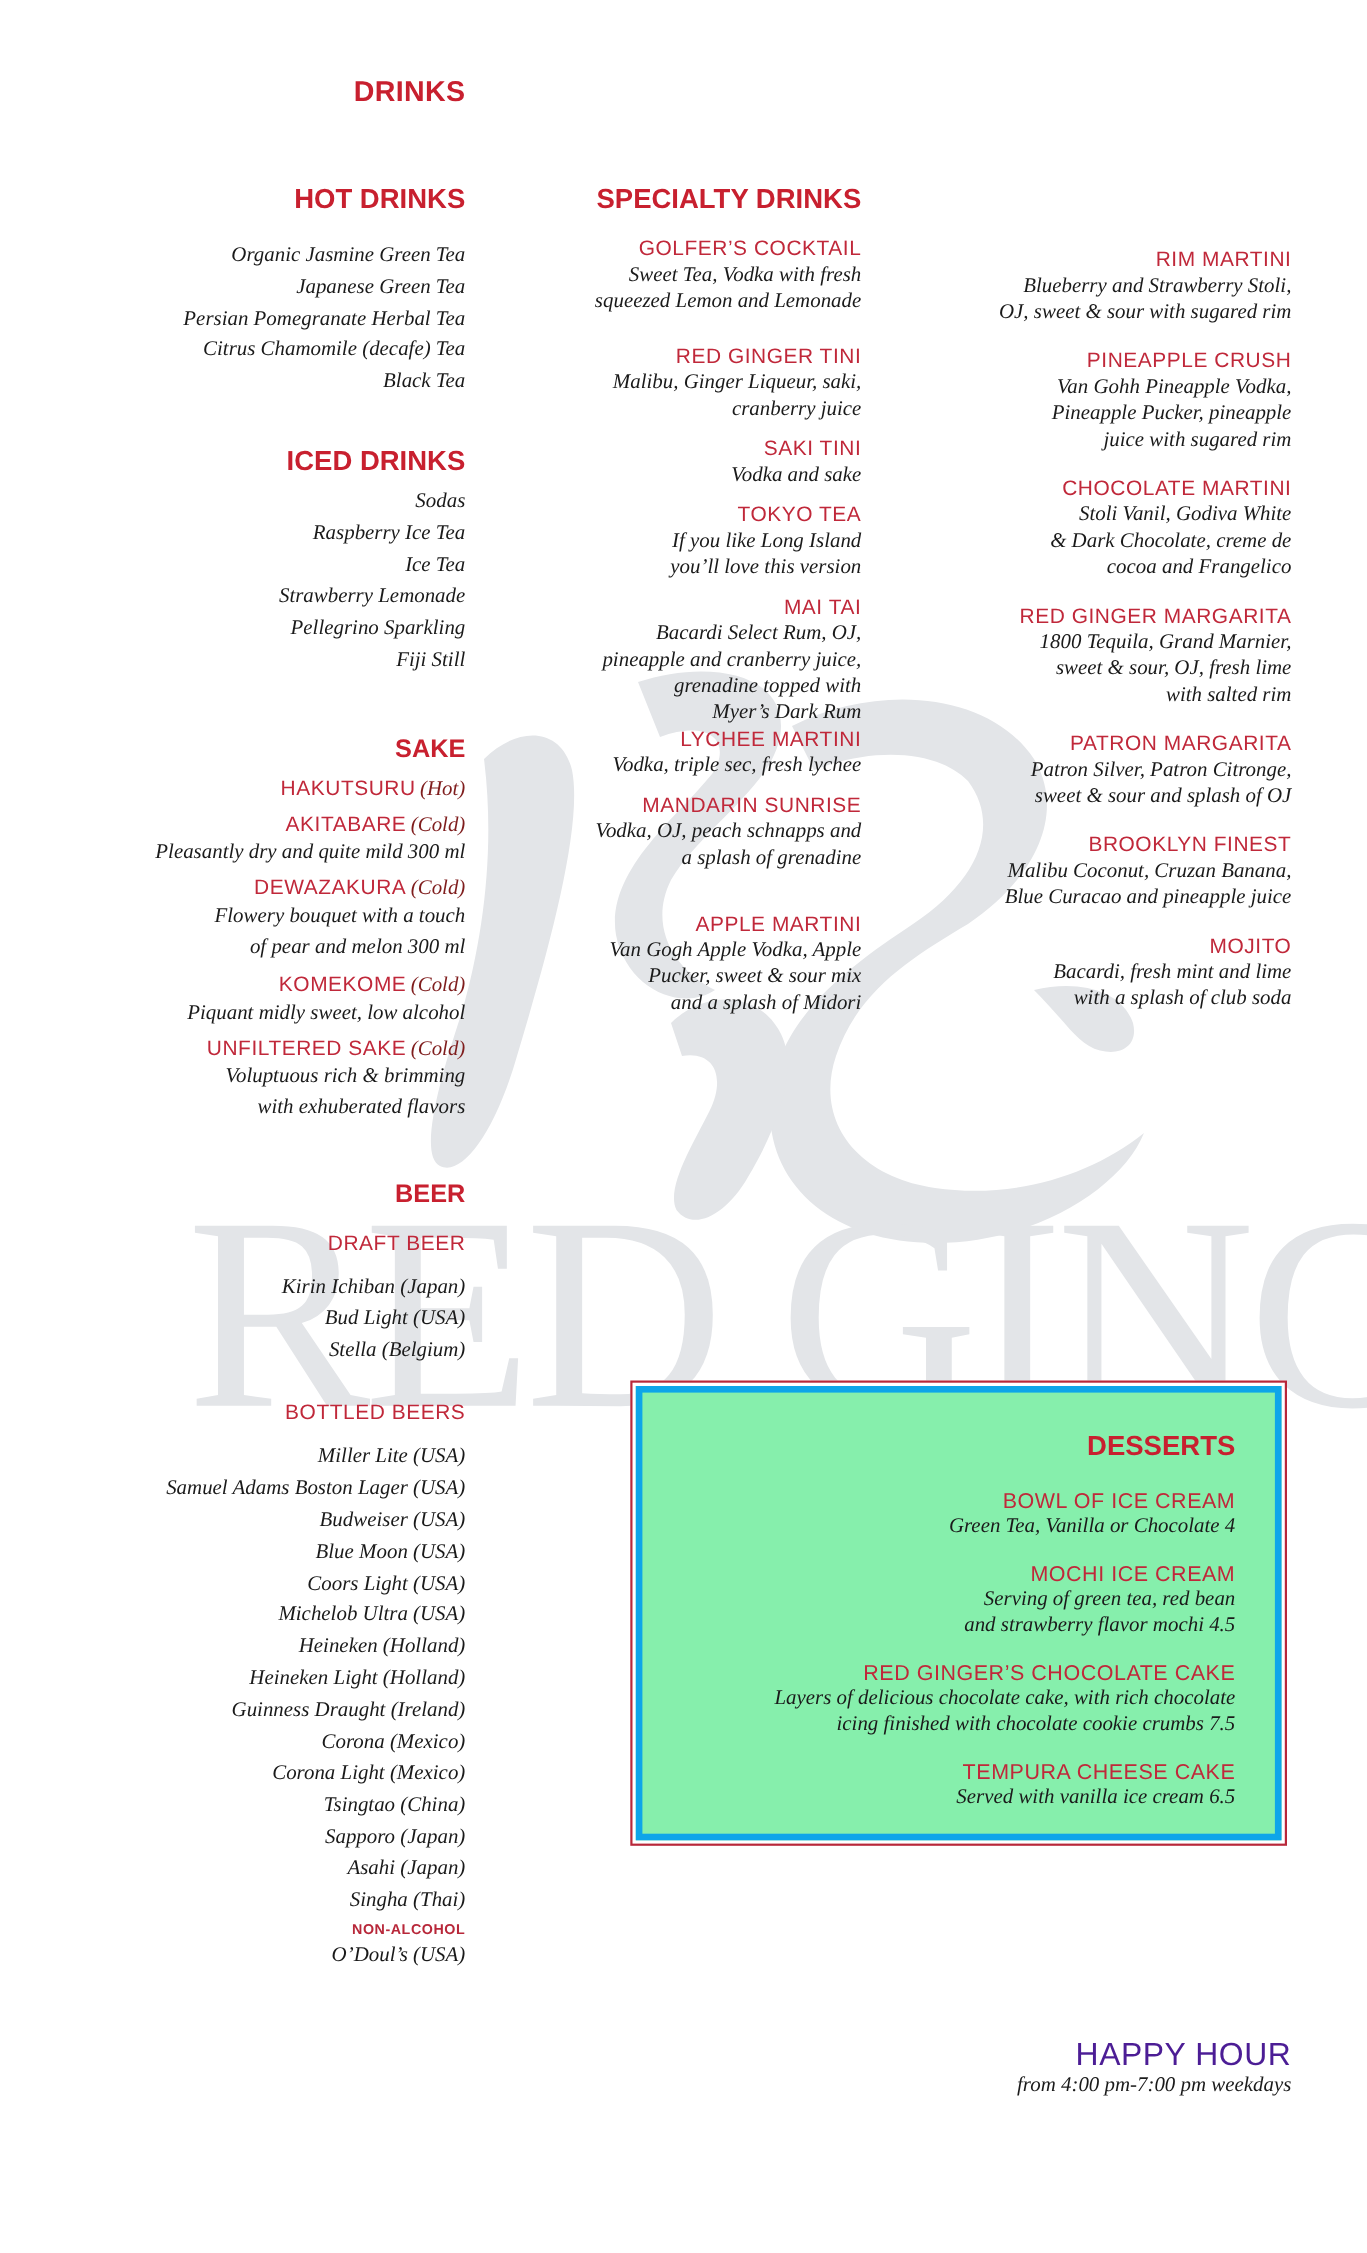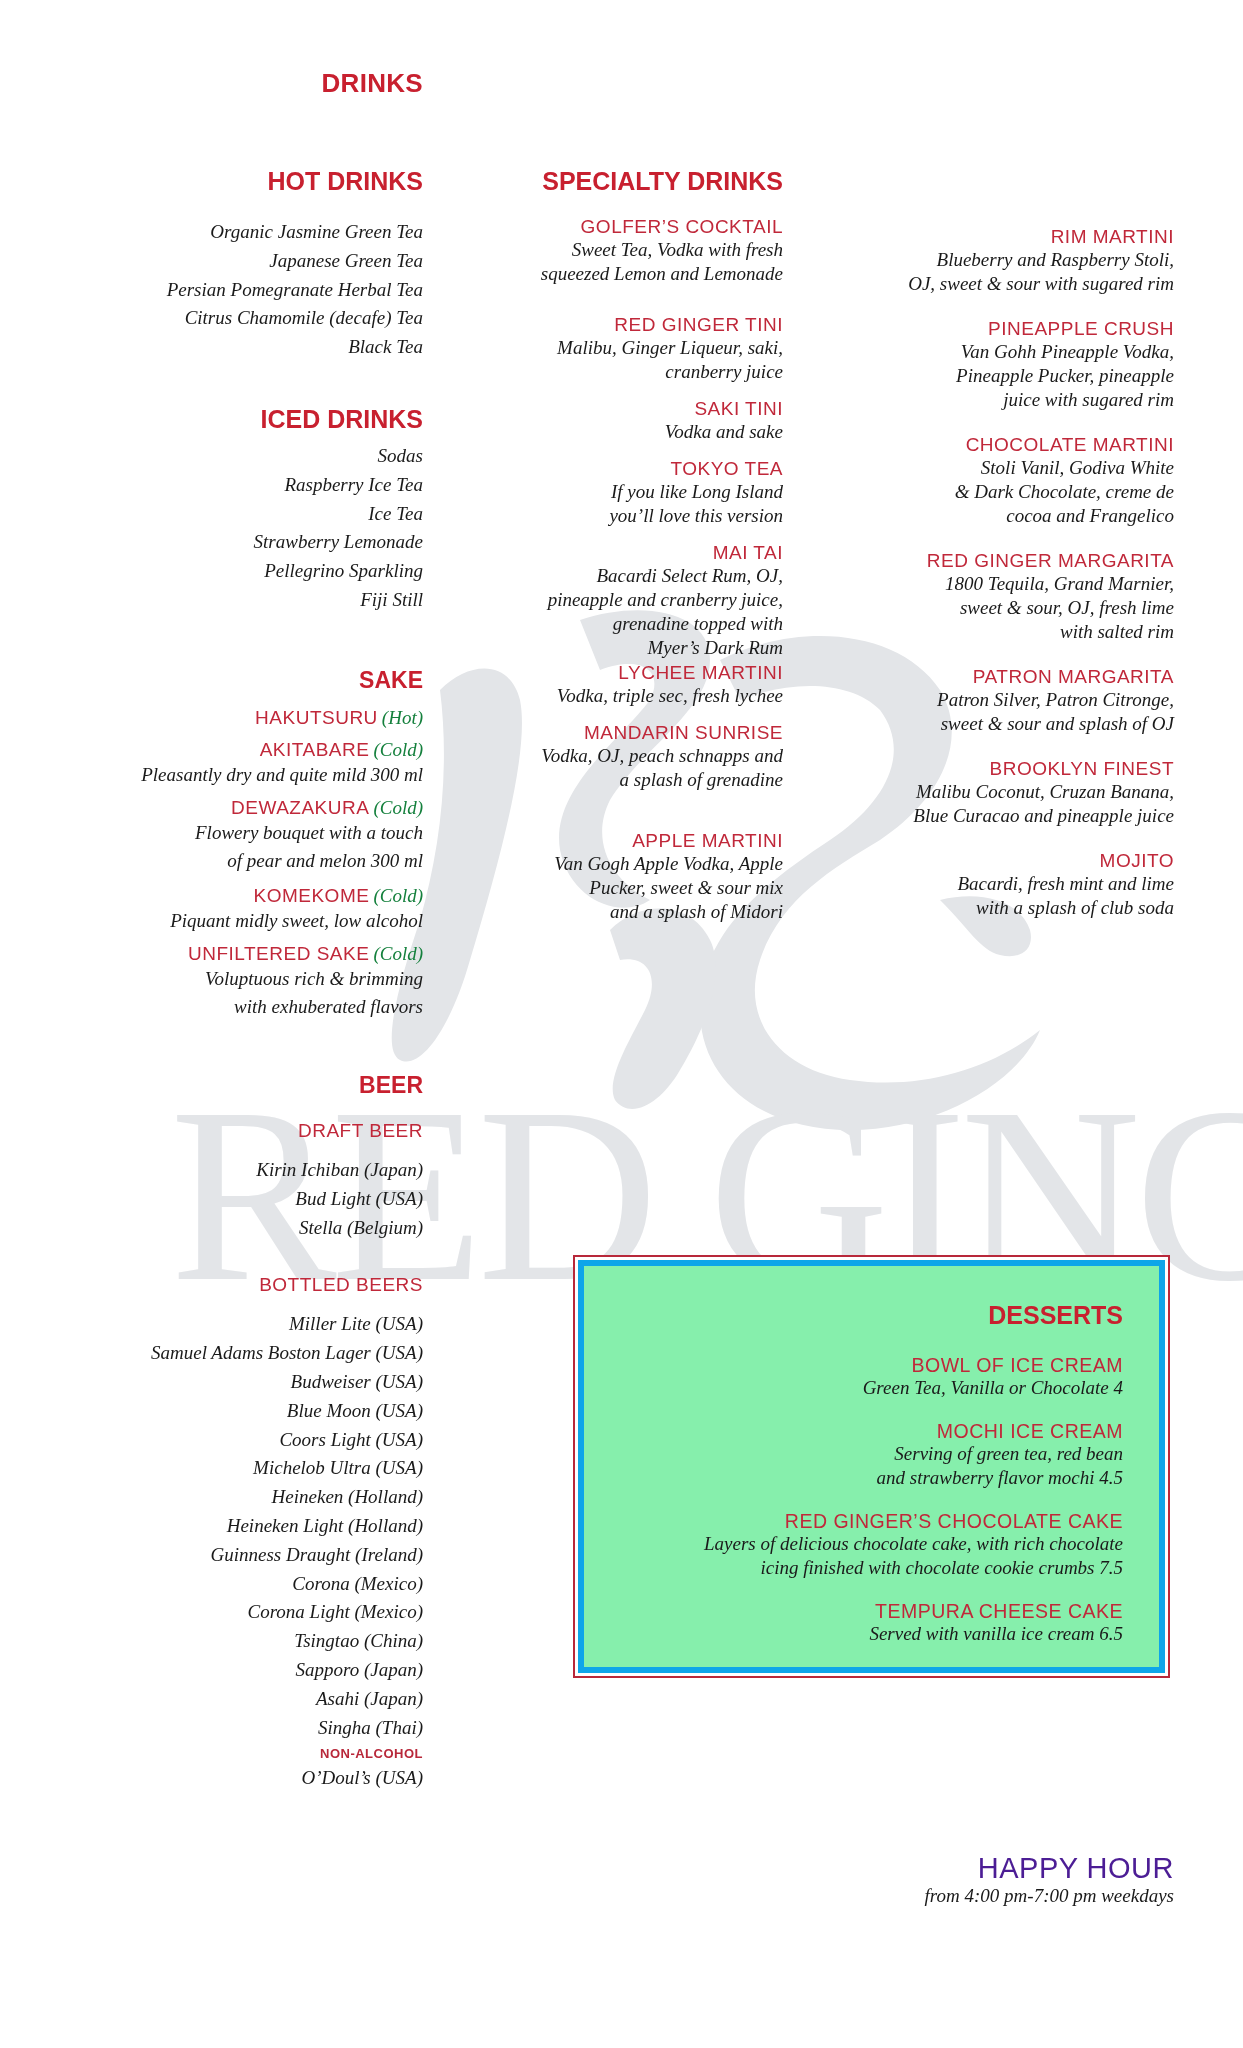--- a/index.html
+++ b/index.html
@@ -11,21 +11,21 @@
   .wm-text { position: absolute; left: 170px; top: 1095px; width: 920px; height: 200px; z-index: 0;
     font-family: "Liberation Serif", serif; font-size: 210px; line-height: 200px; color: #e3e5e8; letter-spacing: -6px; white-space: nowrap; }
   .wm-text .big { font-size: 250px; }
 
   .col { position: absolute; text-align: right; z-index: 1; }
   .h1 { font-family: "Liberation Sans", sans-serif; font-weight: bold; color: #c8202f; font-size: 26px; line-height: 30px; letter-spacing: 0.3px; }
   .h2 { font-family: "Liberation Sans", sans-serif; font-weight: bold; color: #c8202f; font-size: 25px; line-height: 30px; }
   .h3 { font-family: "Liberation Sans", sans-serif; color: #c0283a; font-size: 19px; line-height: 22px; letter-spacing: 0.5px; }
   .h4 { font-family: "Liberation Sans", sans-serif; font-weight: bold; color: #b8283a; font-size: 13px; line-height: 20px; letter-spacing: 0.5px; }
   .it { font-style: italic; color: #1a1a1a; font-size: 19px; line-height: 24px; }
-  .tag { font-style: italic; color: #15803d; font-size: 19px; }
+  .tag { font-style: italic; color: #7f1d1d; font-size: 19px; }
   .list .it { line-height: 28.8px; }
   .item { margin: 0; }
 
   .dessert-box { position: absolute; left: 573px; top: 1255px; width: 597px; height: 423px; box-sizing: border-box;
     border: 2px solid #b8283a; padding: 3px; background: #ffffff; z-index: 2; }
   .dessert-inner { width: 100%; height: 100%; box-sizing: border-box; border: 6px solid #0ea5e9; background: #86efac; position: relative; }
   .dessert-content { position: absolute; right: 36px; top: 34px; text-align: right; }
   .dessert-content .h3 { font-size: 19.5px; }
 </style>
 </head>
@@ -168,21 +168,21 @@
       <div class="h3">APPLE MARTINI</div>
       <div class="it">Van Gogh Apple Vodka, Apple</div>
       <div class="it">Pucker, sweet &amp; sour mix</div>
       <div class="it">and a splash of Midori</div>
     </div>
   </div>
 
   <div class="col" style="right: 69px; top: 226px; width: 420px;">
     <div>
       <div class="h3">RIM MARTINI</div>
-      <div class="it">Blueberry and Raspberry Stoli,</div>
+      <div class="it">Blueberry and Strawberry Stoli,</div>
       <div class="it">OJ, sweet &amp; sour with sugared rim</div>
     </div>
     <div style="margin-top: 22px;">
       <div class="h3">PINEAPPLE CRUSH</div>
       <div class="it">Van Gohh Pineapple Vodka,</div>
       <div class="it">Pineapple Pucker, pineapple</div>
       <div class="it">juice with sugared rim</div>
     </div>
     <div style="margin-top: 22px;">
       <div class="h3">CHOCOLATE MARTINI</div>

